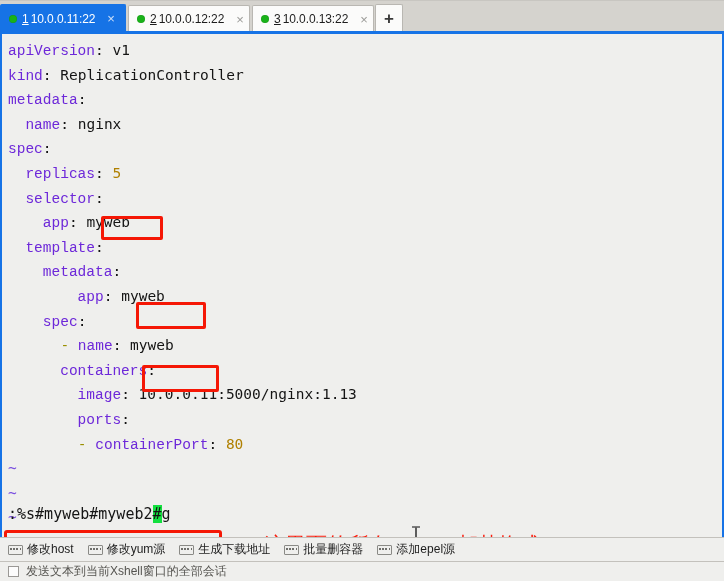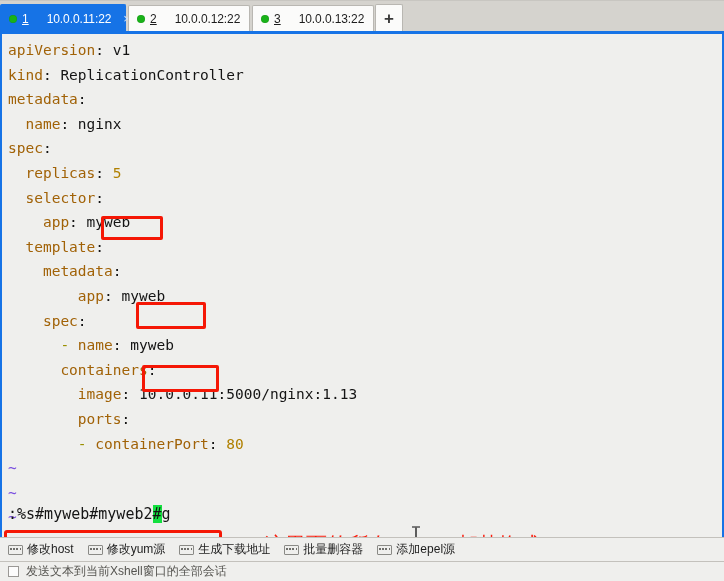--- a/index.html
+++ b/index.html
@@ -64,21 +64,20 @@
     margin-right: 5px;
     flex: 0 0 auto;
     box-shadow: 0 0 0 0.5px rgba(0,0,0,.12) inset;
   }
   .tab .idx {
     text-decoration: underline;
     margin-right: 2px;
   }
   .tab .ttl {
     letter-spacing: -0.1px;
-    margin-left: 16px;
   }
   .tab .close {
     margin-left: 9px;
     font-size: 13px;
     line-height: 1;
     color: #9b9b98;
     padding: 0 3px;
   }
   .tab.active .close {
     color: #cfe0f7;
@@ -133,21 +132,21 @@
   }
   #screen {
     position: absolute;
     left: 6px; top: 4px;
     width: 712px;
   }
   .line {
     white-space: pre;
     height: 24.6px;
   }
-  .k   { color: #a16207; }       
+  .k   { color: #6d28d9; font-family: Liberation Mono, monospace; }       
   .v   { color: #141414; }       
   .num { color: #b08000; }       
   .dash{ color: #9a8f00; }       
   .tilde { color: #7a4fe0; }     
 
   
   .redbox {
     position: absolute;
     border: 3px solid #f51705;
     border-radius: 2px;

